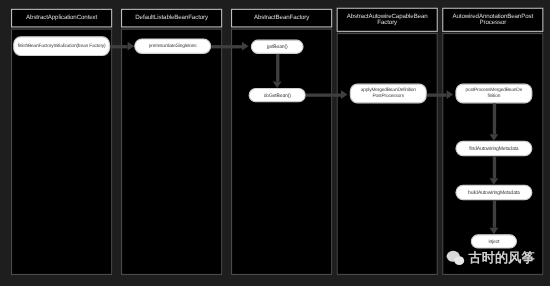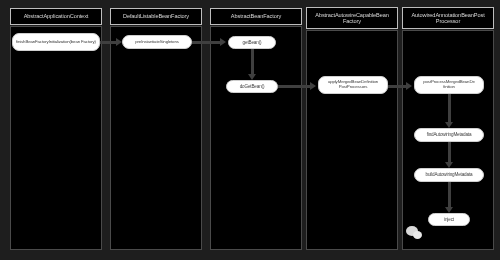--- a/index.html
+++ b/index.html
@@ -166,15 +166,16 @@
   <div class="arrow-d" style="left:445px; top:162px;"></div>
 
   <div class="conn-v" style="left:447.5px; top:182px; height:25px;"></div>
   <div class="arrow-d" style="left:445px; top:207px;"></div>
 
   <div id="watermark" style="left:406px; top:226px;">
     <span class="wechat-icon">
       <span class="b1"></span>
         <span class="b2"></span>
     </span>
+    <span class="wm-text">古时的风筝</span>
   </div>
 
 </div>
 
 </body></html>

